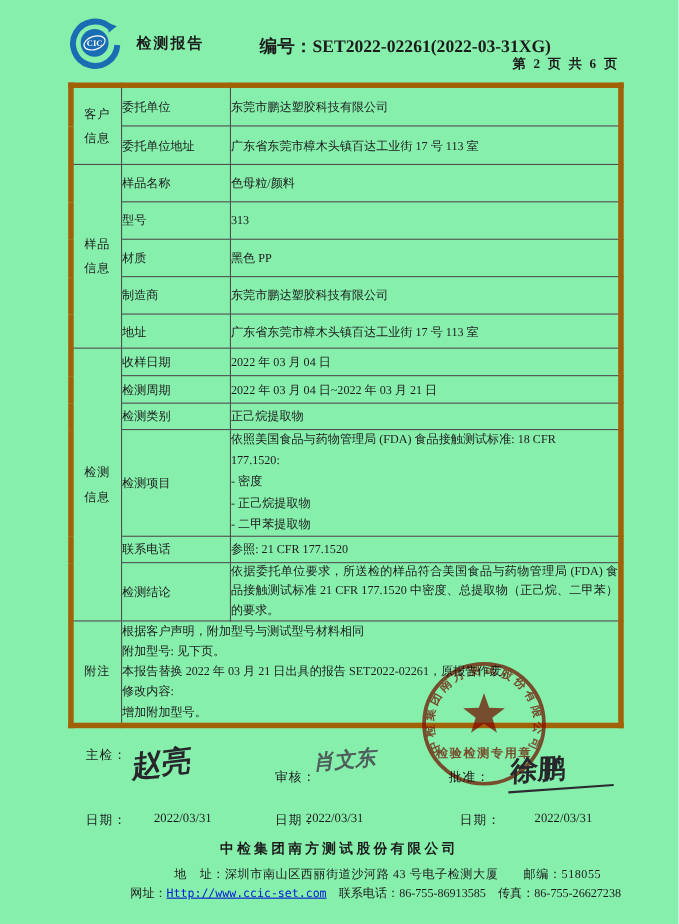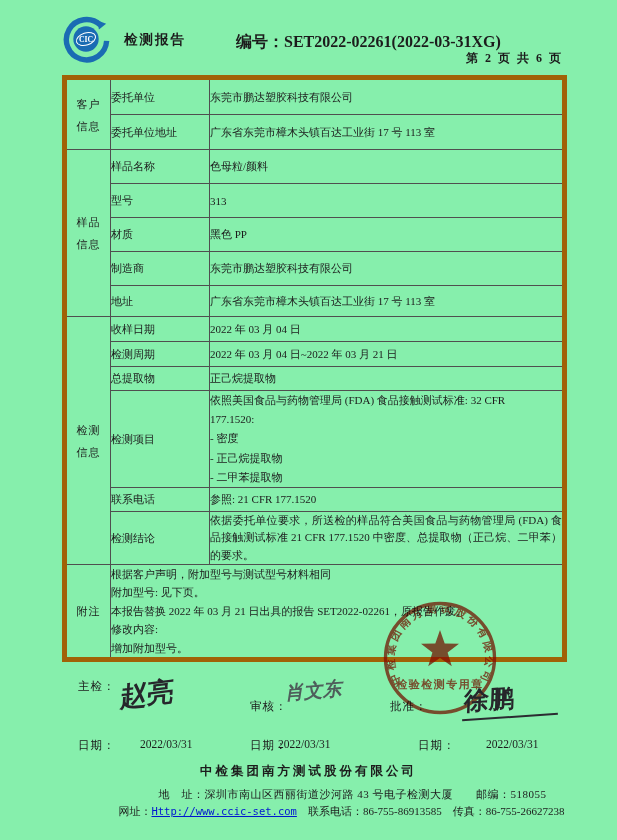--- a/index.html
+++ b/index.html
@@ -104,26 +104,26 @@
       <td class="cat" rowspan="6">检测
 信息</td>
       <td class="lbl" style="height:24px">收样日期</td>
       <td class="val">2022 年 03 月 04 日</td>
     </tr>
     <tr>
       <td class="lbl" style="height:24px">检测周期</td>
       <td class="val">2022 年 03 月 04 日~2022 年 03 月 21 日</td>
     </tr>
     <tr>
-      <td class="lbl" style="height:23px">总提取物</td>
+      <td class="lbl" style="height:23px">检测类别</td>
       <td class="val">正己烷提取物</td>
     </tr>
     <tr>
       <td class="lbl" style="height:96px">检测项目</td>
-      <td class="val ml">依照美国食品与药物管理局 (FDA) 食品接触测试标准: 32 CFR
+      <td class="val ml">依照美国食品与药物管理局 (FDA) 食品接触测试标准: 18 CFR
 177.1520:
 - 密度
 - 正己烷提取物
 - 二甲苯提取物</td>
     </tr>
     <tr>
       <td class="lbl" style="height:23px">联系电话</td>
       <td class="val">参照: 21 CFR 177.1520</td>
     </tr>
     <tr>
@@ -148,21 +148,21 @@
       <textPath href="#arcT" xlink:href="#arcT" startOffset="50%" text-anchor="middle">中检集团南方测试股份有限公司</textPath>
     </text>
     <polygon points="59,31 63.7,44.5 78,44.8 66.6,53.5 70.8,67.2 59,59 47.2,67.2 51.4,53.5 40,44.8 54.3,44.5" fill="#dd3a28"></polygon>
     <text x="59" y="89" text-anchor="middle" font-size="11" font-weight="bold" fill="#dd3a28" letter-spacing="1.5">检验检测专用章</text>
   </svg>
 
   <div class="abs sig-label" style="left:78px;top:679px;">主检：</div>
   <div class="abs sig-name sig1">赵亮</div>
   <div class="abs sig-label" style="left:250px;top:699px;">审核：</div>
   <div class="abs sig-name sig2">肖文东</div>
-  <div class="abs sig-label" style="left:390px;top:699px;">批准：</div>
+  <div class="abs sig-label" style="left:408px;top:699px;">批准：</div>
   <div class="abs sig-name sig3">徐鹏</div>
   <div class="abs sig3-line"></div>
 
   <div class="abs sig-label" style="left:78px;top:738px;">日期：</div>
   <div class="abs date-val" style="left:140px;top:738px;">2022/03/31</div>
   <div class="abs sig-label" style="left:250px;top:738px;">日期：</div>
   <div class="abs date-val" style="left:278px;top:738px;">2022/03/31</div>
   <div class="abs sig-label" style="left:418px;top:738px;">日期：</div>
   <div class="abs date-val" style="left:486px;top:738px;">2022/03/31</div>
 

